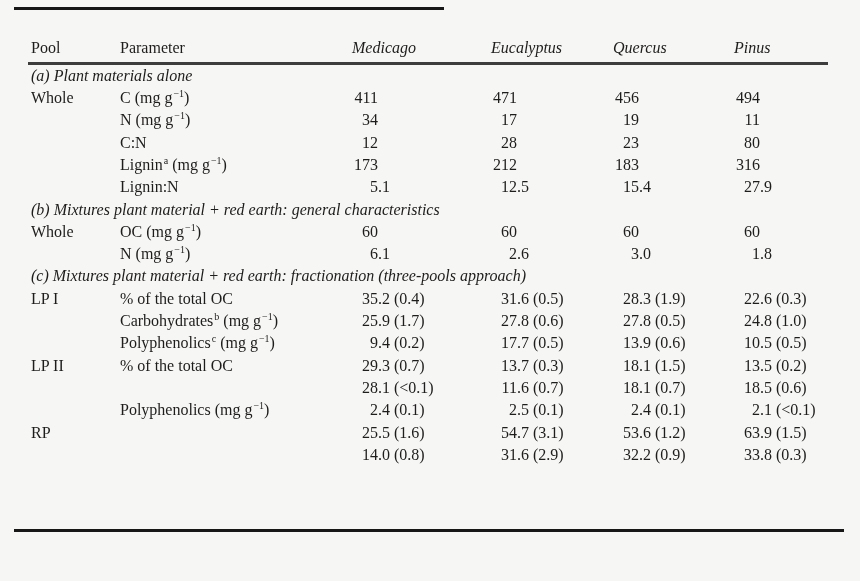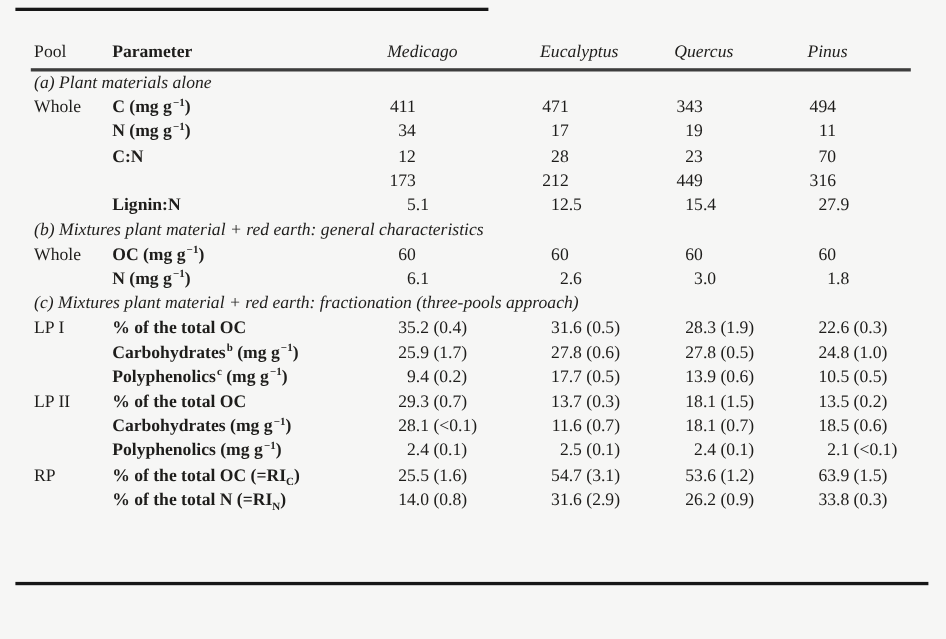--- a/index.html
+++ b/index.html
@@ -16,21 +16,21 @@
   .rule{position:absolute;background:#171717;}
   .rule-top{left:14px;top:7px;width:430px;height:3px;}
   .rule-bottom{left:14px;top:529px;width:830px;height:3px;}
   .rule-header{margin:3px 0 0 28px;width:800px;height:2.5px;background:#3d3d3d;}
 
   
   #table{position:absolute;left:0;top:37px;width:860px;font-size:16px;}
   .row{position:relative;height:22.3px;line-height:22.3px;white-space:nowrap;}
   .cell{position:absolute;top:0;white-space:nowrap;}
   .c-pool{left:31px;}
-  .c-param{left:102px;font-weight:bold;}
+  .c-param{left:120px;}
   .c-v0{left:352px;}
   .c-v1{left:491px;}
   .c-v2{left:613px;}
   .c-v3{left:734px;}
   .sp{font-style:italic;}          
   .title-row .cell{font-style:italic;}
   .ip{display:inline-block;width:26px;text-align:right;font-family:Liberation Serif, serif;} 
   sup{font-size:10px;line-height:0;margin-left:1px;}
   sub{font-size:10px;line-height:0;}
   #tbody .section:nth-of-type(1){margin-top:19px;}
@@ -53,41 +53,42 @@
       <span class="cell c-v3 sp">Pinus</span>
     </div>
     <div class="rule-header"></div>
     <div id="tbody"><span class="section"><div class="row title-row">
             <span class="cell c-pool">(a) Plant materials alone</span>
           </div><div class="row">
             <span class="cell c-pool">Whole</span>
             <span class="cell c-param">C (mg g<sup>−1</sup>)</span>
             <span class="cell c-v0"><span class="ip">411</span></span>
             <span class="cell c-v1"><span class="ip">471</span></span>
-            <span class="cell c-v2"><span class="ip">343</span></span>
+            <span class="cell c-v2"><span class="ip">456</span></span>
             <span class="cell c-v3"><span class="ip">494</span></span>
           </div><div class="row">
             <span class="cell c-pool"></span>
             <span class="cell c-param">N (mg g<sup>−1</sup>)</span>
             <span class="cell c-v0"><span class="ip">34</span></span>
             <span class="cell c-v1"><span class="ip">17</span></span>
             <span class="cell c-v2"><span class="ip">19</span></span>
             <span class="cell c-v3"><span class="ip">11</span></span>
           </div><div class="row">
             <span class="cell c-pool"></span>
             <span class="cell c-param">C:N</span>
             <span class="cell c-v0"><span class="ip">12</span></span>
             <span class="cell c-v1"><span class="ip">28</span></span>
             <span class="cell c-v2"><span class="ip">23</span></span>
-            <span class="cell c-v3"><span class="ip">70</span></span>
+            <span class="cell c-v3"><span class="ip">80</span></span>
           </div><div class="row">
             <span class="cell c-pool"></span>
+            <span class="cell c-param">Lignin<sup>a</sup> (mg g<sup>−1</sup>)</span>
             <span class="cell c-v0"><span class="ip">173</span></span>
             <span class="cell c-v1"><span class="ip">212</span></span>
-            <span class="cell c-v2"><span class="ip">449</span></span>
+            <span class="cell c-v2"><span class="ip">183</span></span>
             <span class="cell c-v3"><span class="ip">316</span></span>
           </div><div class="row">
             <span class="cell c-pool"></span>
             <span class="cell c-param">Lignin:N</span>
             <span class="cell c-v0"><span class="ip">5</span>.1</span>
             <span class="cell c-v1"><span class="ip">12</span>.5</span>
             <span class="cell c-v2"><span class="ip">15</span>.4</span>
             <span class="cell c-v3"><span class="ip">27</span>.9</span>
           </div></span><span class="section"><div class="row title-row">
             <span class="cell c-pool">(b) Mixtures plant material + red earth: general characteristics</span>
@@ -130,43 +131,40 @@
             <span class="cell c-v3"><span class="ip">10</span>.5 (0.5)</span>
           </div><div class="row">
             <span class="cell c-pool">LP II</span>
             <span class="cell c-param">% of the total OC</span>
             <span class="cell c-v0"><span class="ip">29</span>.3 (0.7)</span>
             <span class="cell c-v1"><span class="ip">13</span>.7 (0.3)</span>
             <span class="cell c-v2"><span class="ip">18</span>.1 (1.5)</span>
             <span class="cell c-v3"><span class="ip">13</span>.5 (0.2)</span>
           </div><div class="row">
             <span class="cell c-pool"></span>
-            <span class="cell c-param">Carbohydrates (mg g<sup>−1</sup>)</span>
             <span class="cell c-v0"><span class="ip">28</span>.1 (&lt;0.1)</span>
             <span class="cell c-v1"><span class="ip">11</span>.6 (0.7)</span>
             <span class="cell c-v2"><span class="ip">18</span>.1 (0.7)</span>
             <span class="cell c-v3"><span class="ip">18</span>.5 (0.6)</span>
           </div><div class="row">
             <span class="cell c-pool"></span>
             <span class="cell c-param">Polyphenolics (mg g<sup>−1</sup>)</span>
             <span class="cell c-v0"><span class="ip">2</span>.4 (0.1)</span>
             <span class="cell c-v1"><span class="ip">2</span>.5 (0.1)</span>
             <span class="cell c-v2"><span class="ip">2</span>.4 (0.1)</span>
             <span class="cell c-v3"><span class="ip">2</span>.1 (&lt;0.1)</span>
           </div><div class="row">
             <span class="cell c-pool">RP</span>
-            <span class="cell c-param">% of the total OC (=RI<sub>C</sub>)</span>
             <span class="cell c-v0"><span class="ip">25</span>.5 (1.6)</span>
             <span class="cell c-v1"><span class="ip">54</span>.7 (3.1)</span>
             <span class="cell c-v2"><span class="ip">53</span>.6 (1.2)</span>
             <span class="cell c-v3"><span class="ip">63</span>.9 (1.5)</span>
           </div><div class="row">
             <span class="cell c-pool"></span>
-            <span class="cell c-param">% of the total N (=RI<sub>N</sub>)</span>
             <span class="cell c-v0"><span class="ip">14</span>.0 (0.8)</span>
             <span class="cell c-v1"><span class="ip">31</span>.6 (2.9)</span>
-            <span class="cell c-v2"><span class="ip">26</span>.2 (0.9)</span>
+            <span class="cell c-v2"><span class="ip">32</span>.2 (0.9)</span>
             <span class="cell c-v3"><span class="ip">33</span>.8 (0.3)</span>
           </div></span></div>
   </div>
 
   <div class="rule rule-bottom"></div>
 </div>
 
 </body></html>

